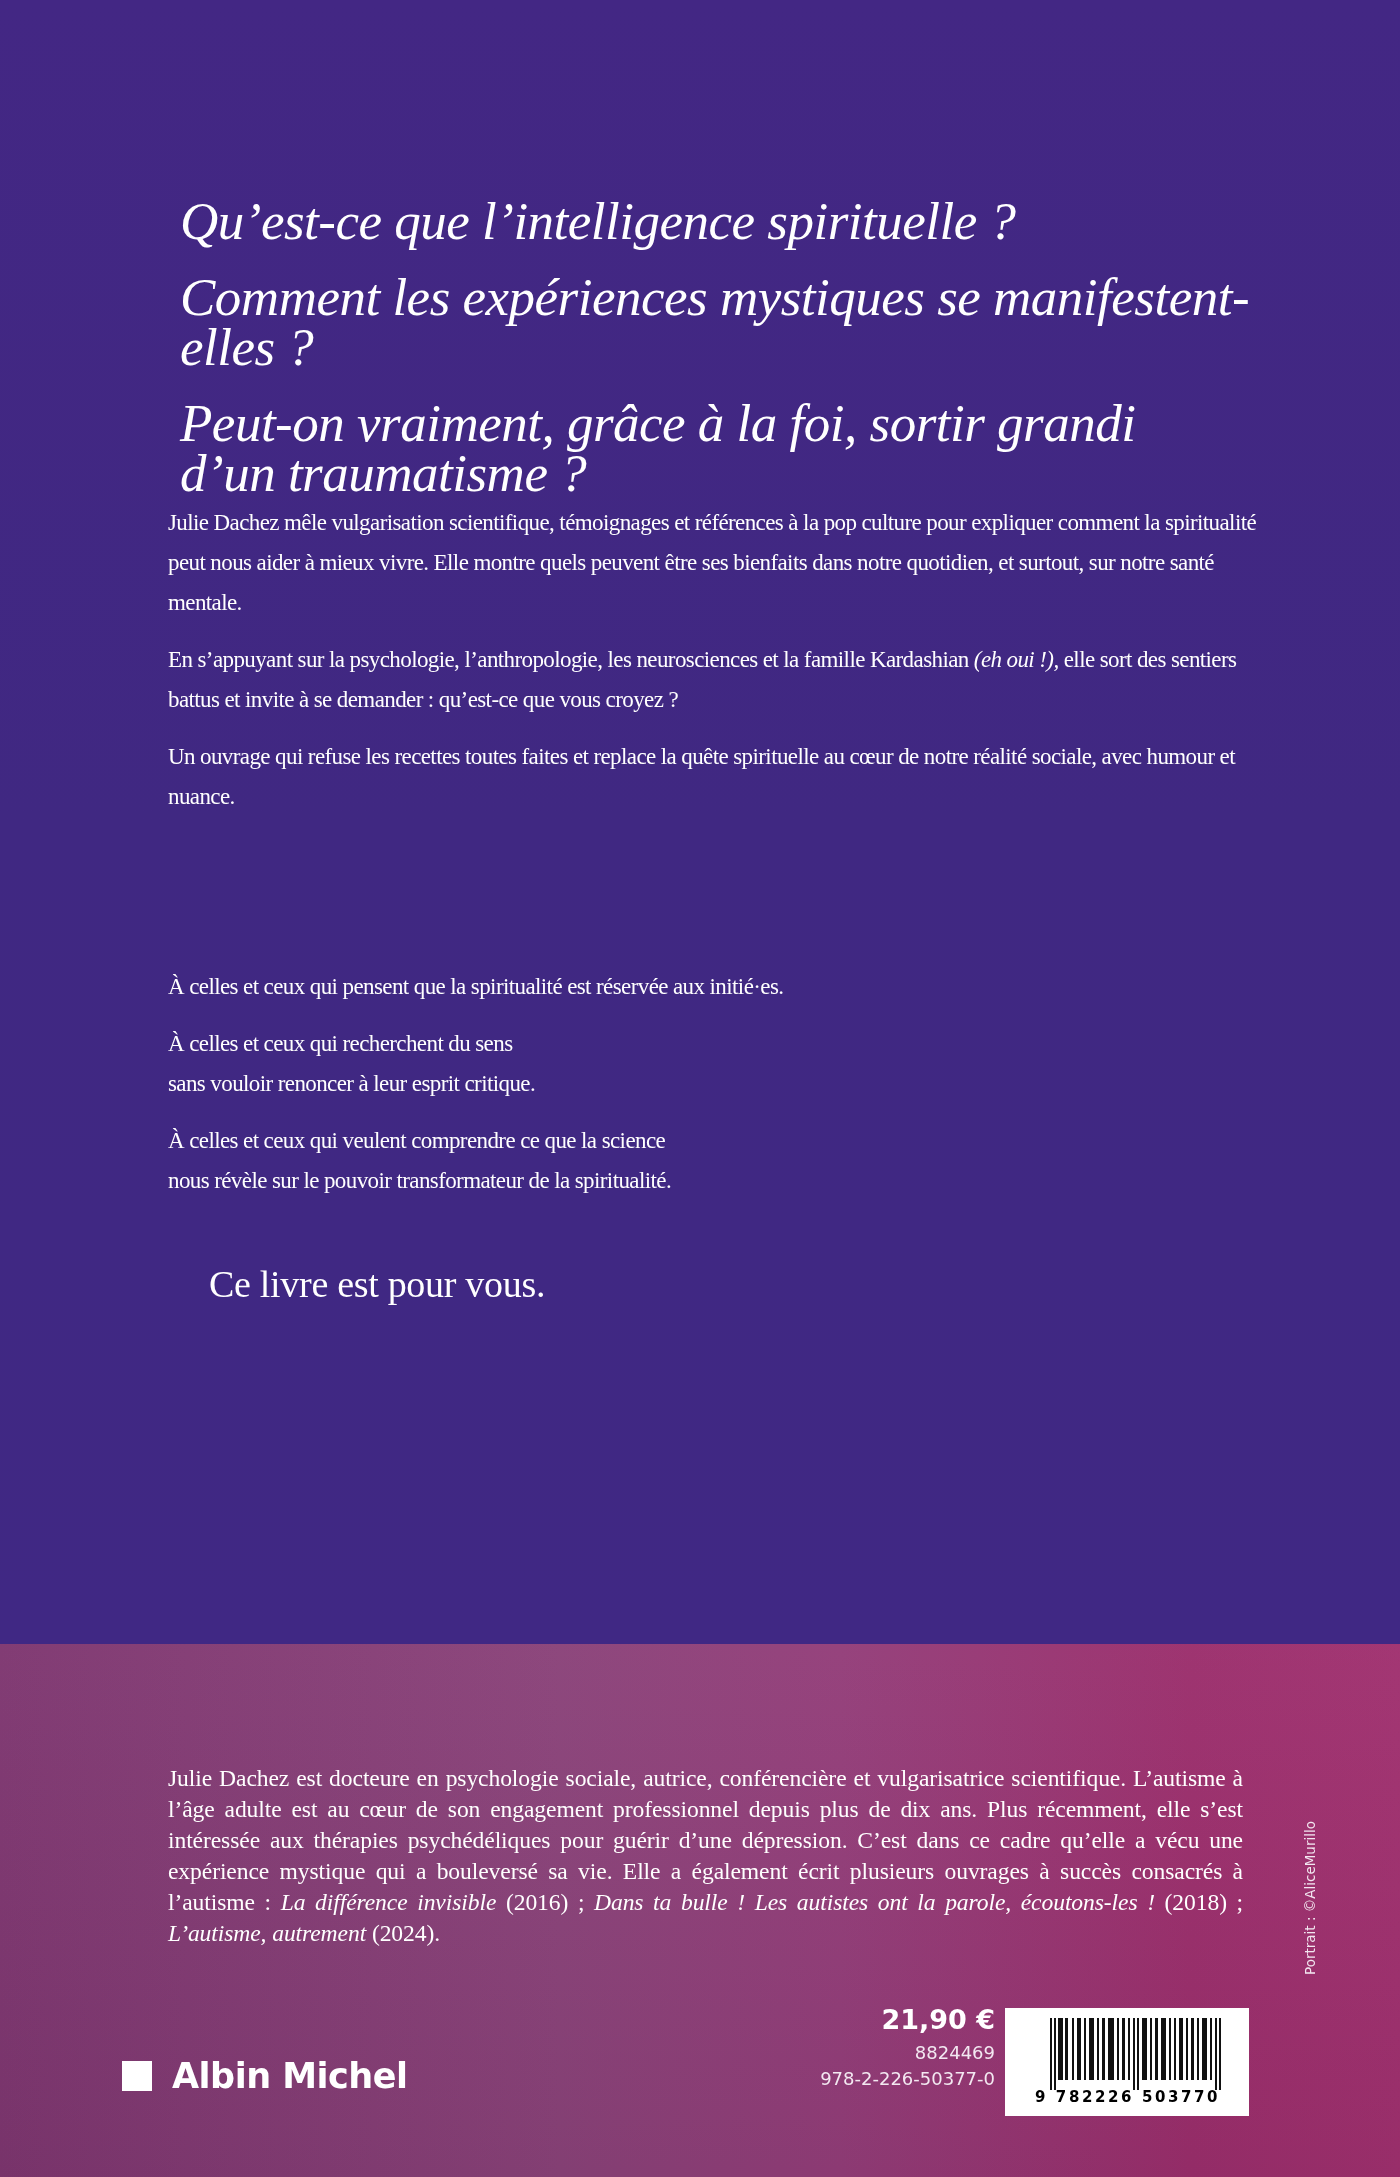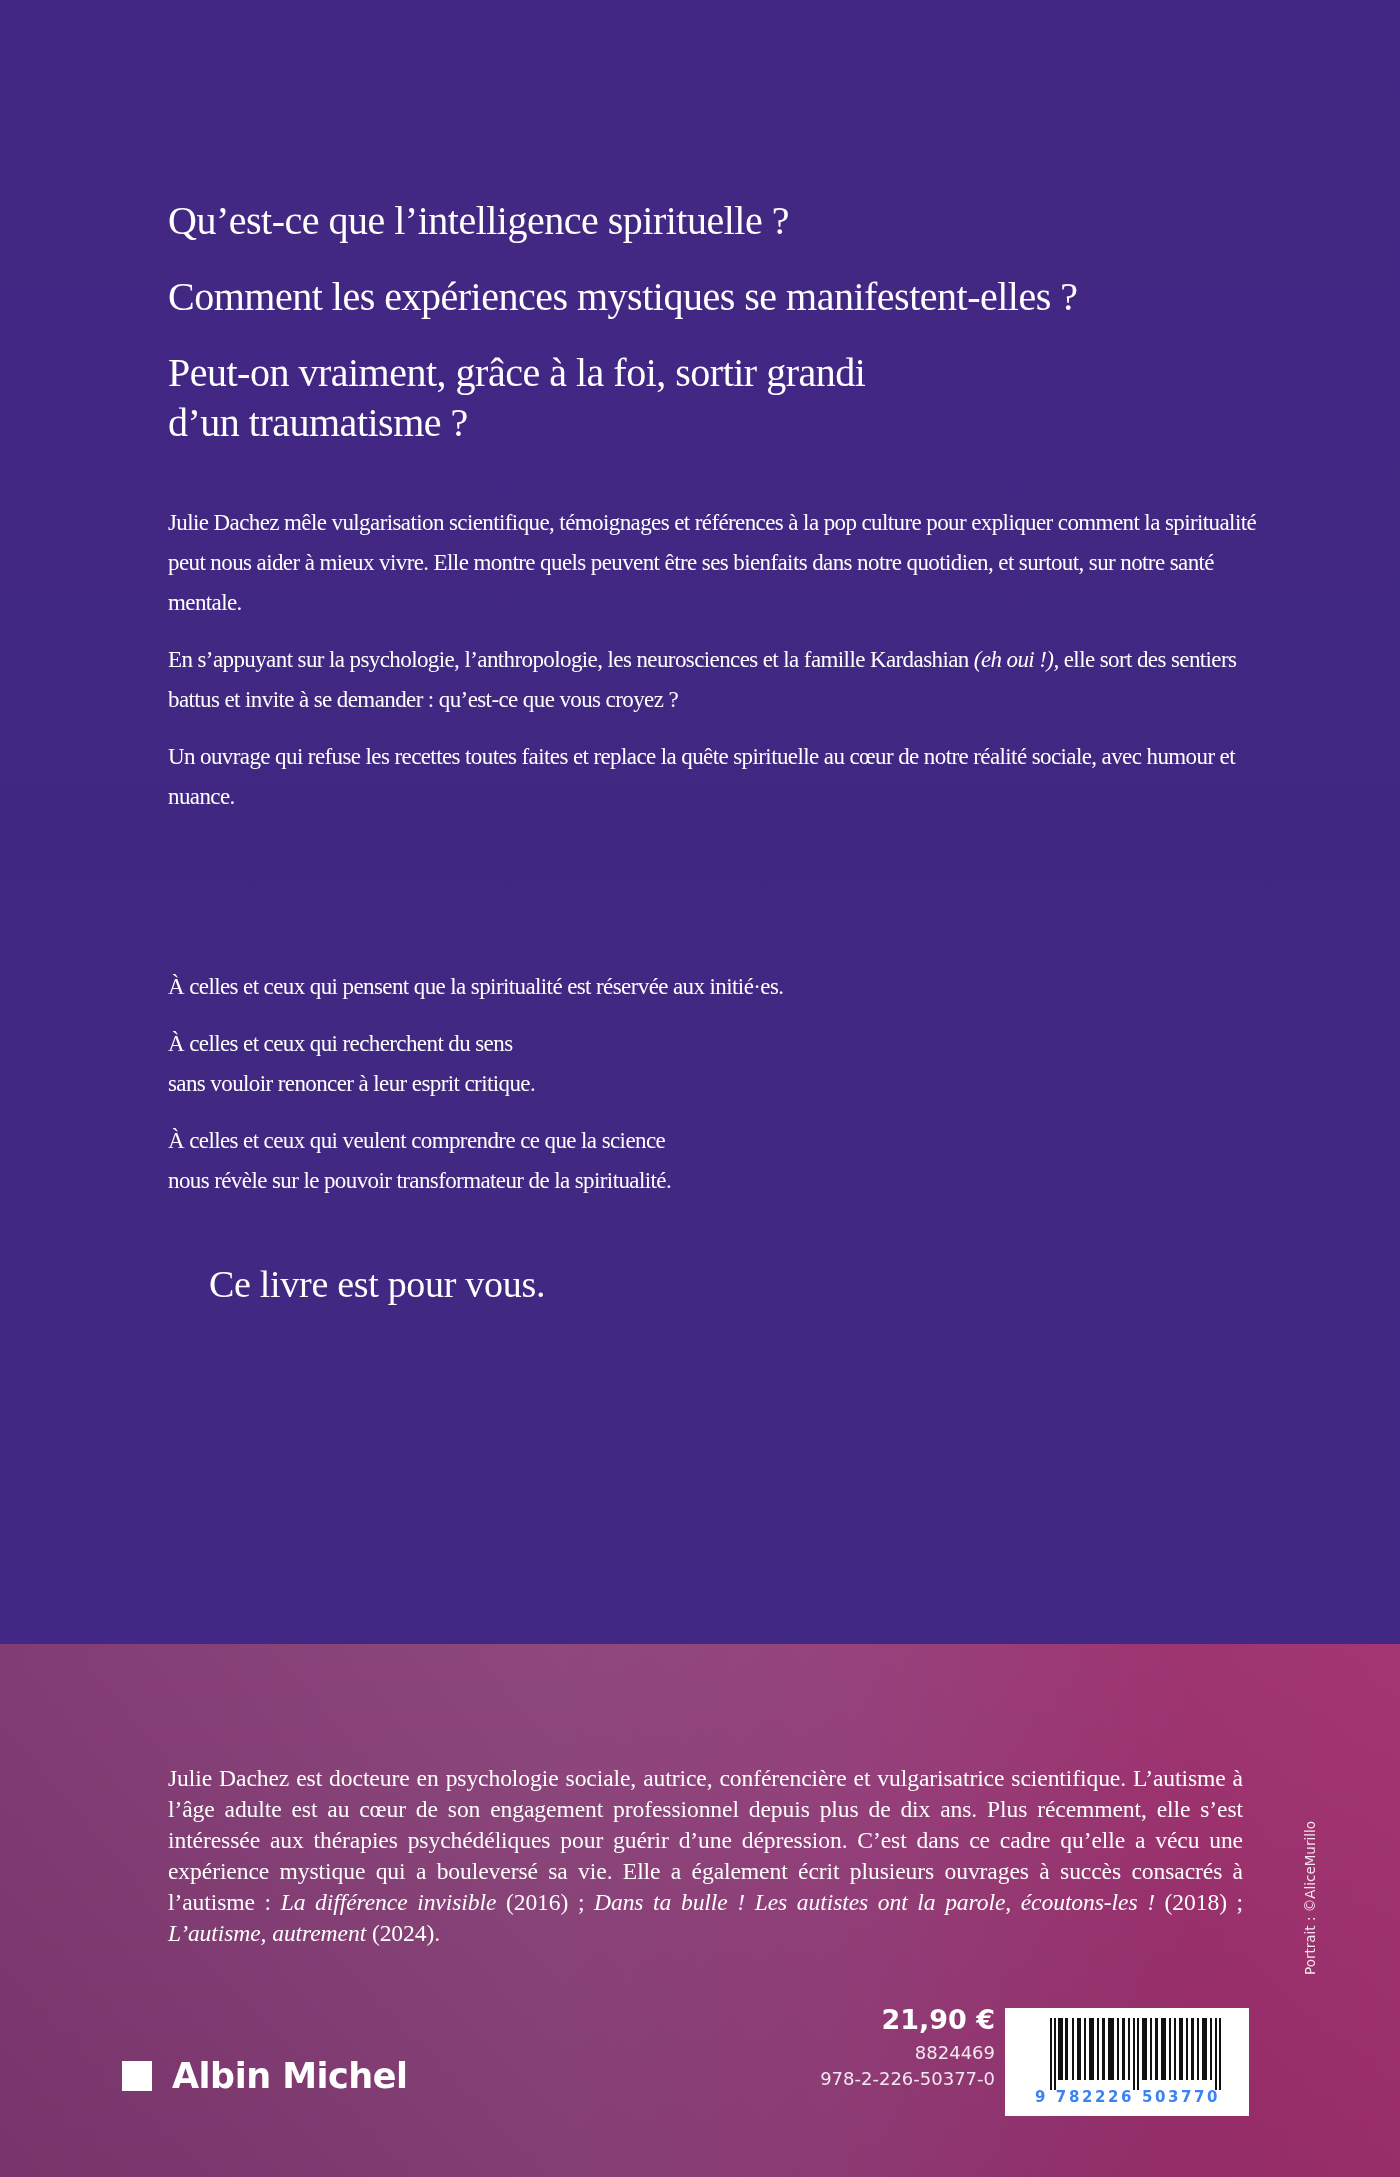--- a/index.html
+++ b/index.html
@@ -15,22 +15,22 @@
   }
   .bottom {
     position: absolute; left: 0; top: 1644px; width: 1400px; height: 533px;
     background: linear-gradient(90deg, #7e3670 0%, #8a4279 40%, #933d79 60%, #9b2e6c 85%, #a0306f 100%);
   }
   .bottom::after {
     content: ""; position: absolute; inset: 0;
     background: linear-gradient(180deg, rgba(255,255,255,0.03) 0%, rgba(0,0,0,0.05) 100%);
   }
   .questions {
-    position: absolute; left: 168px; top: 196px; width: 1100px;
-    font-size: 40px; line-height: 50px; letter-spacing: -0.5px;
+    position: absolute; left: 180px; top: 196px; width: 1100px;
+    font-style: italic; font-size: 53px; line-height: 50px; letter-spacing: -0.5px;
   }
   .questions p { margin: 0 0 26px 0; }
   .body-block {
     position: absolute; left: 168px; width: 1120px;
     font-size: 23px; line-height: 40px; letter-spacing: -0.6px;
   }
   .body-block p { margin: 0 0 17px 0; }
   .it { font-style: italic; margin-top: 32px; }
   .intro { top: 503px; }
   .audience { top: 967px; }
@@ -63,21 +63,21 @@
   .price { font-size: 27px; line-height: 40px; font-weight: bold; }
   .code { font-size: 18px; line-height: 26px; color: #f3e8f1; }
   .barcode-box {
     position: absolute; left: 1005px; top: 2008px; width: 244px; height: 108px;
     background: #fff;
   }
   .bars { position: absolute; left: 45px; top: 10px; width: 172px; height: 72px; }
   .bar-digits {
     position: absolute; left: 30px; top: 80px; width: 200px;
     font-family: "DejaVu Sans", sans-serif; font-weight: bold; font-size: 15px;
-    color: #3b82f6; letter-spacing: 2.6px; white-space: nowrap;
+    color: #000000; letter-spacing: 2.6px; white-space: nowrap;
   }
 </style>
 </head>
 <body>
 
 <div class="top"></div>
 <div class="bottom"></div>
 
 <div class="questions">
   <p>Qu’est-ce que l’intelligence spirituelle ?</p>

